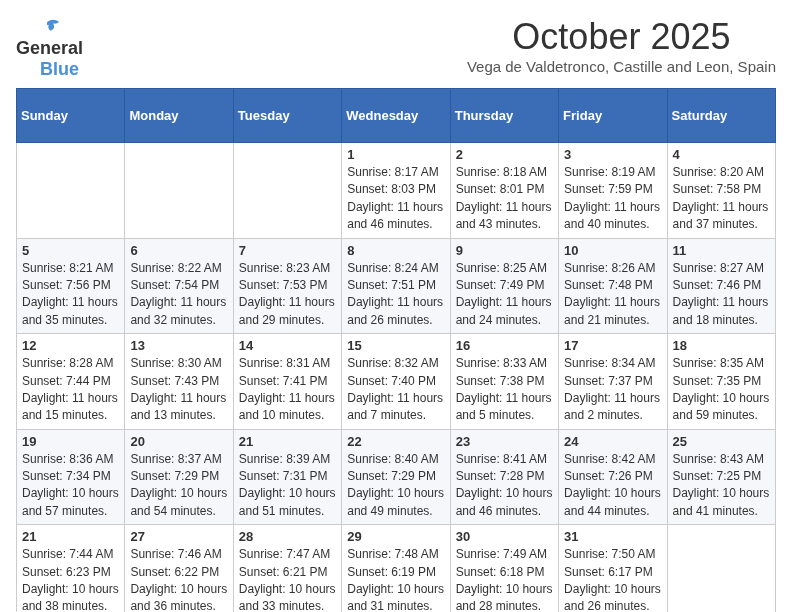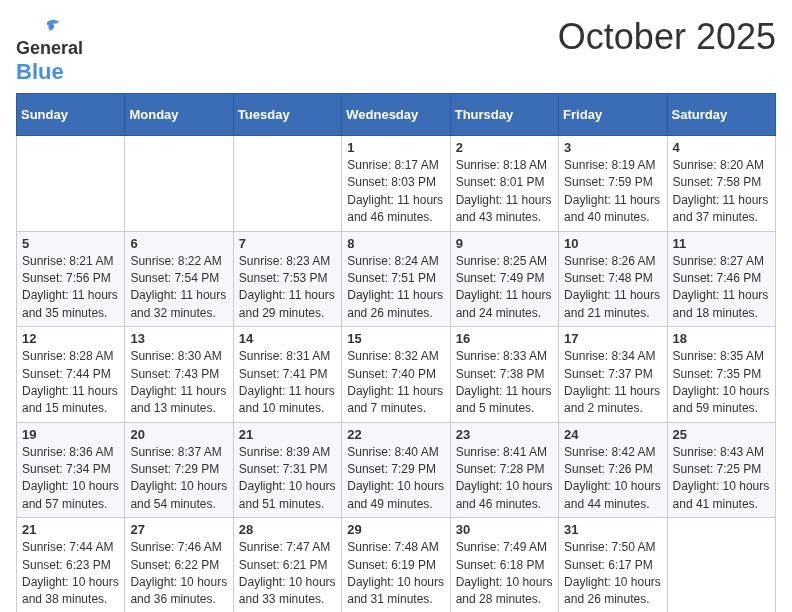--- a/index.html
+++ b/index.html
@@ -20,23 +20,24 @@
       display: flex;
       align-items: center;
       flex-direction: column;
     }
     .logo-text-general {
       font-size: 18px;
       font-weight: bold;
       color: #333;
     }
     .logo-text-blue {
-      font-size: 22px;
+      font-size: 18px;
       font-weight: bold;
       color: #4a90d9;
+      margin-left: 24px;
     }
     .logo-icon {
       width: 22px;
       height: 22px;
       margin-left: 2px;
     }
     .title-block {
       text-align: center;
     }
     .month-title {
@@ -51,21 +52,21 @@
     .calendar {
       width: 100%;
       border-collapse: collapse;
       margin-top: 8px;
     }
     .calendar th {
       background-color: #3a6db5;
       color: #fff;
       font-size: 13px;
       font-weight: bold;
-      padding: 13px 4px;
+      padding: 19px 4px;
       text-align: left;
       border: 1px solid #2d5a9e;
     }
     .calendar td {
       vertical-align: top;
       border: 1px solid #ccc;
       padding: 4px 5px;
       width: 108px;
       min-height: 80px;
       background: #fff;
@@ -99,20 +100,21 @@
     <svg class="logo-icon" viewBox="0 0 30 30" xmlns="http://www.w3.org/2000/svg">
       <path d="M10 8 Q18 2 26 8 Q22 12 18 10 Q22 18 14 20 Q10 16 12 12 Q8 14 10 8Z" fill="#4a90d9"></path>
     </svg>
     <div>
       <span class="logo-text-general">General</span><br>
       <span class="logo-text-blue">Blue</span>
     </div>
   </div>
   <div class="title-block">
     <div class="month-title">October 2025</div>
+    <div class="location-title">Vega de Valdetronco, Castille and Leon, Spain</div>
   </div>
 </div>
 
 <table class="calendar">
   <thead>
     <tr>
     <th>Sunday</th>
         <th>Monday</th>
         <th>Tuesday</th>
         <th>Wednesday</th>

